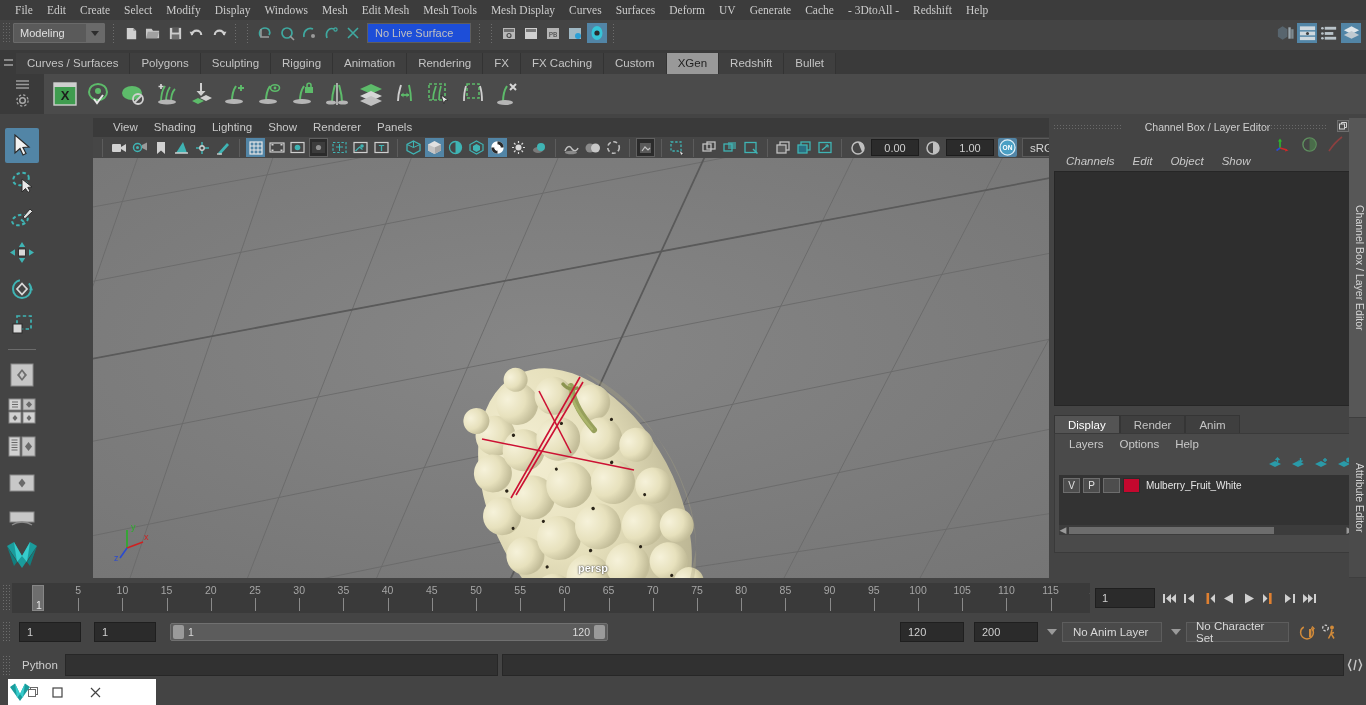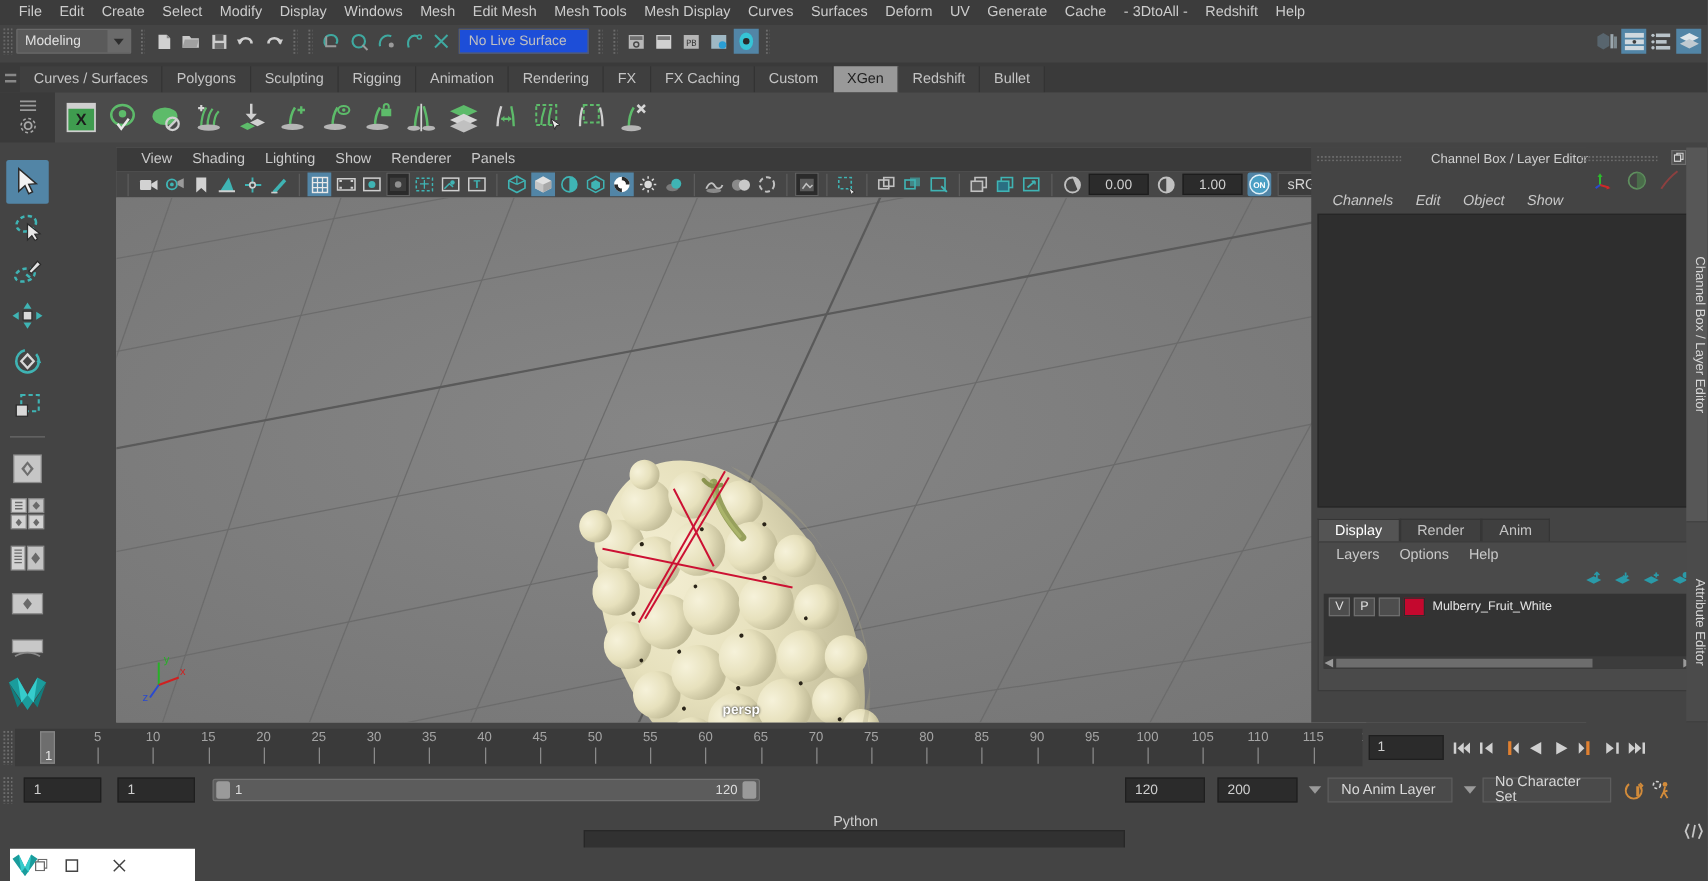--- a/index.html
+++ b/index.html
@@ -8,21 +8,21 @@
     font-family: "Liberation Sans", sans-serif;
     font-size: 11px;
     color: #c8c8c8;
     -webkit-font-smoothing: antialiased;
   }
   .app { position:relative; width:1366px; height:705px; background:#444444; }
 
   
   .menubar {
     position:absolute; left:0; top:0; width:1366px; height:20px;
-    background:#3c3c3c; display:flex; align-items:center; padding-left:8px;
+    background:#3c3c3c; display:flex; align-items:center; padding-left:8px;font-family:Liberation Serif, serif;
   }
   .menubar .mi {
     padding:0 7px; height:20px; line-height:20px; color:#cccccc;
     font-size:11.5px; white-space:nowrap; cursor:default;
   }
 
   
   .statusline {
     position:absolute; left:0; top:20px; width:1366px; height:26px;
     background:#444444; display:flex; align-items:center;
@@ -208,21 +208,21 @@
   .rhandle { width:11px; height:14px; background:#9a9a9a; border-radius:2px; }
   .rangebar .v { font-size:10.5px; color:#dcdcdc; }
   .dwn { width:16px; height:18px; display:flex; align-items:center; justify-content:center; }
   .dwn::after { content:""; border-left:5px solid transparent; border-right:5px solid transparent; border-top:6px solid #9a9a9a; }
   .animfld {
     height:20px; background:#4a4a4a; border:1px solid #5d5d5d; color:#d8d8d8;
     font-size:11.5px; display:flex; align-items:center; padding:0 9px;
   }
 
   
-  .cmdrow { position:absolute; left:0; top:652px; width:1366px; height:26px; background:#444444; display:flex; align-items:center;flex-direction:column; }
+  .cmdrow { position:absolute; left:0; top:652px; width:1366px; height:26px; background:#444444; display:flex; align-items:center; }
   .cmdlabel { font-size:11.5px; color:#cdcdcd; padding:0 7px 0 10px; }
   .cmdinput { height:22px; background:#313131; border:1px solid #272727; flex:0 0 auto; }
   .cmdright { height:22px; background:#313131; border:1px solid #272727; flex:1; margin-left:4px; margin-right:22px; }
   .scripticon { position:absolute; right:2px; top:4px; width:18px; height:18px; display:flex; align-items:center; justify-content:center; }
 
   
   .helpline { position:absolute; left:0; top:678px; width:1366px; height:27px; background:#444444; }
   .taskwin {
     position:absolute; left:8px; top:679px; width:148px; height:26px;
     background:#ffffff; display:flex; align-items:center;

